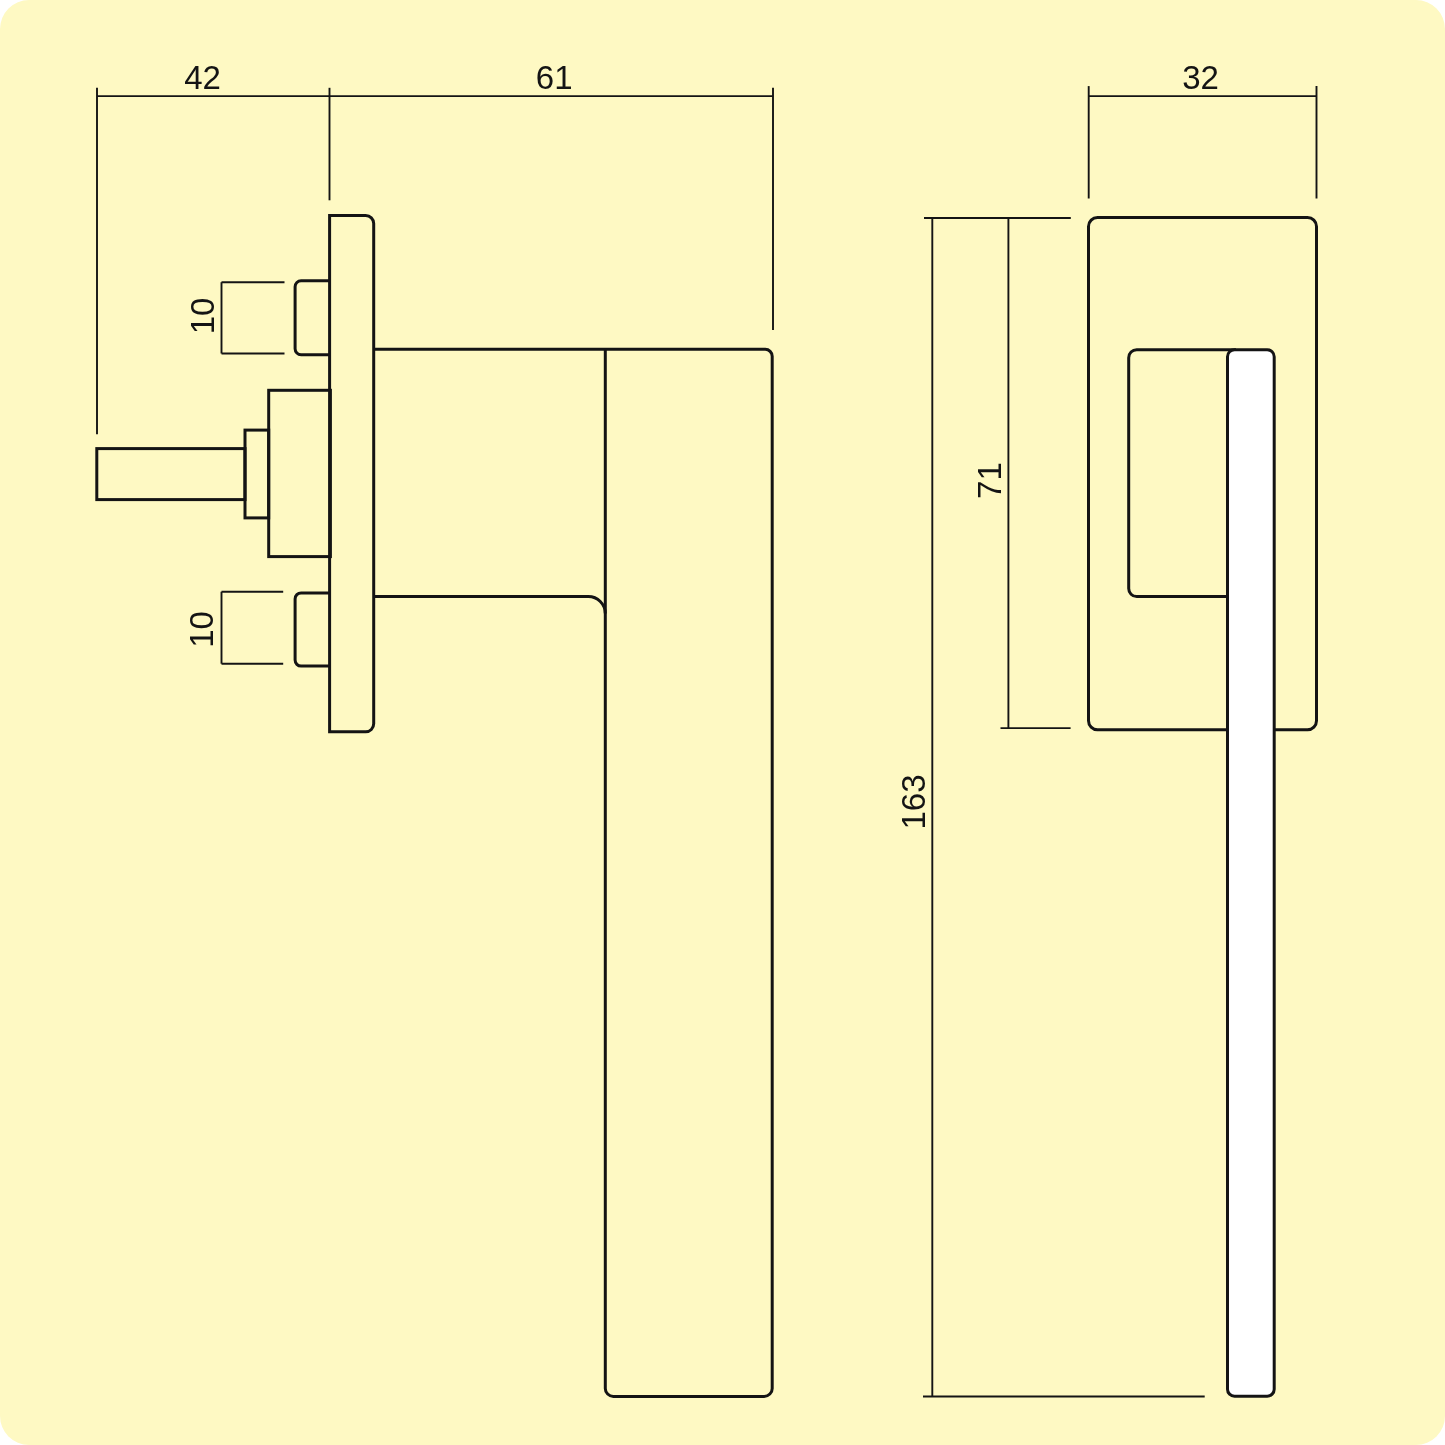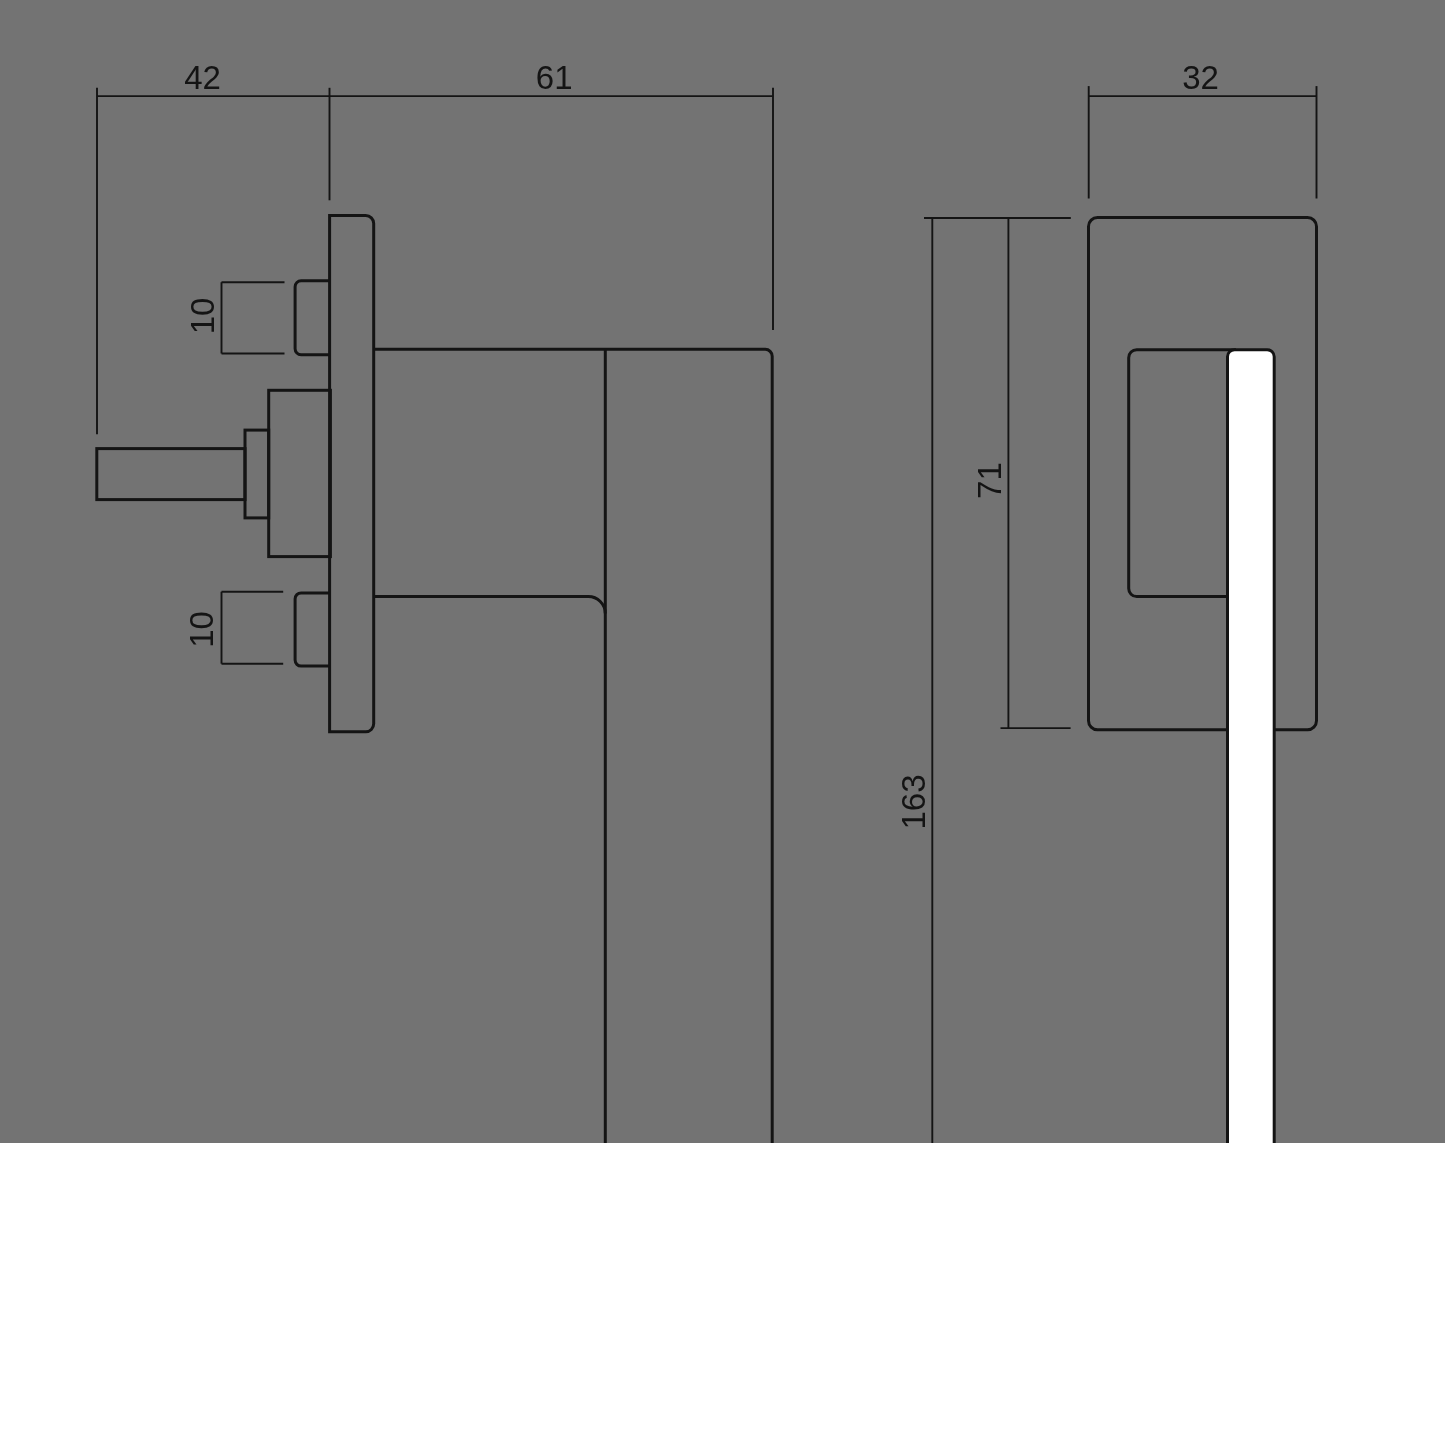--- a/index.html
+++ b/index.html
@@ -1,16 +1,16 @@
 <!DOCTYPE html>
 <html><head>
 <meta charset="utf-8">
 <style>
   html,body{margin:0;padding:0;background:#ffffff;}
-  .wrap{width:1445px;height:1143px;position:relative;background:#737373;overflow:hidden;}
+  .wrap{width:1445px;height:1445px;position:relative;background:#fef9c3;overflow:hidden;border-radius:29px;}
   svg{display:block;}
   text{font-family:"Liberation Sans", sans-serif;fill:#141414;}
 </style>
 </head>
 <body>
 <div class="wrap">
 <svg width="1445" height="1445" viewBox="0 0 1445 1445" fill="none">
 <g>
 
   <g stroke="#141414" stroke-width="1.9" fill="none">

